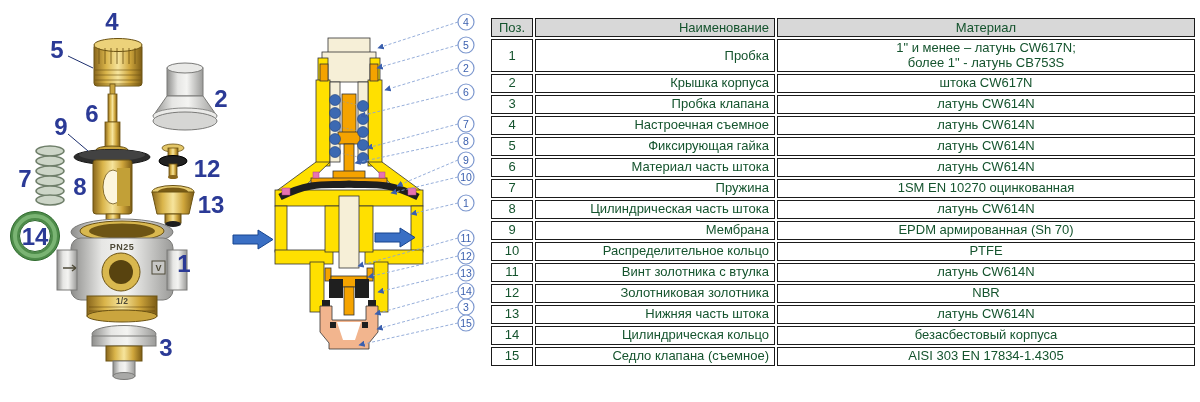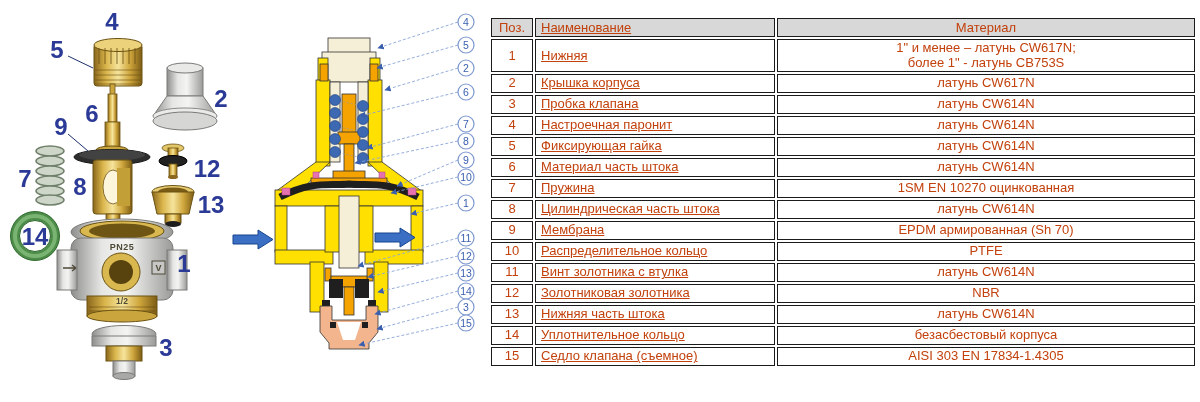--- a/index.html
+++ b/index.html
@@ -5,27 +5,27 @@
   html,body{margin:0;padding:0;background:#fff;}
   .canvas{position:relative;width:1200px;height:402px;background:#ffffff;overflow:hidden;
           font-family:"Liberation Sans",sans-serif;}
   .exploded-svg{position:absolute;left:0;top:0;}
   .section-svg{position:absolute;left:225px;top:0;}
   .num{font-family:"Liberation Sans",sans-serif;font-weight:bold;font-size:24px;fill:#2b3a96;}
   .callout-num{font-family:"Liberation Sans",sans-serif;font-size:10.5px;fill:#3a5fae;}
   .engraved{font-family:"Liberation Sans",sans-serif;font-weight:bold;fill:#4e4a38;}
   .parts-table{position:absolute;left:489px;top:16px;width:708px;border-collapse:separate;
                border-spacing:2px;table-layout:fixed;}
-  .parts-table th,.parts-table td{border:1.5px solid #1b1b1b;font-size:13px;color:#c2410c;
+  .parts-table th,.parts-table td{border:1.5px solid #1b1b1b;font-size:13px;color:#14532d;
                padding:0 5px;line-height:1.18;vertical-align:middle;background:#fff;}
   .parts-table th{background:#d8d8d8;font-weight:normal;height:17px;}
   .parts-table td{height:17px;}
   .parts-table tr.first td{height:30px;}
   .col-pos{text-align:center;}
-  .col-name{text-align:left;text-decoration:underline;}
+  .col-name{text-align:right;}
   .col-mat{text-align:center;white-space:pre-line;}
 </style>
 </head>
 <body>
 
 <div class="canvas">
 
   <svg class="exploded-svg" width="235" height="402" viewBox="0 0 235 402">
     <defs>
       <linearGradient id="brass" x1="0" y1="0" x2="1" y2="0">
@@ -331,37 +331,37 @@
     <thead>
       <tr>
         <th class="col-pos">Поз.</th>
         <th class="col-name">Наименование</th>
         <th class="col-pos">Материал</th>
       </tr>
     </thead>
     <tbody>
       <tr class="first">
         <td class="col-pos">1</td>
-        <td class="col-name">Нижняя</td>
+        <td class="col-name">Пробка</td>
         <td class="col-mat">1" и менее – латунь CW617N;
 более 1" - латунь CB753S</td>
       </tr>
       <tr>
         <td class="col-pos">2</td>
         <td class="col-name">Крышка корпуса</td>
-        <td class="col-mat">латунь CW617N</td>
+        <td class="col-mat">штока CW617N</td>
       </tr>
       <tr>
         <td class="col-pos">3</td>
         <td class="col-name">Пробка клапана</td>
         <td class="col-mat">латунь CW614N</td>
       </tr>
       <tr>
         <td class="col-pos">4</td>
-        <td class="col-name">Настроечная паронит</td>
+        <td class="col-name">Настроечная съемное</td>
         <td class="col-mat">латунь CW614N</td>
       </tr>
       <tr>
         <td class="col-pos">5</td>
         <td class="col-name">Фиксирующая гайка</td>
         <td class="col-mat">латунь CW614N</td>
       </tr>
       <tr>
         <td class="col-pos">6</td>
         <td class="col-name">Материал часть штока</td>
@@ -397,21 +397,21 @@
         <td class="col-name">Золотниковая золотника</td>
         <td class="col-mat">NBR</td>
       </tr>
       <tr>
         <td class="col-pos">13</td>
         <td class="col-name">Нижняя часть штока</td>
         <td class="col-mat">латунь CW614N</td>
       </tr>
       <tr>
         <td class="col-pos">14</td>
-        <td class="col-name">Уплотнительное кольцо</td>
+        <td class="col-name">Цилиндрическая кольцо</td>
         <td class="col-mat">безасбестовый корпуса</td>
       </tr>
       <tr>
         <td class="col-pos">15</td>
         <td class="col-name">Седло клапана (съемное)</td>
         <td class="col-mat">AISI 303 EN 17834-1.4305</td>
       </tr>
     </tbody>
   </table>
 </div>

